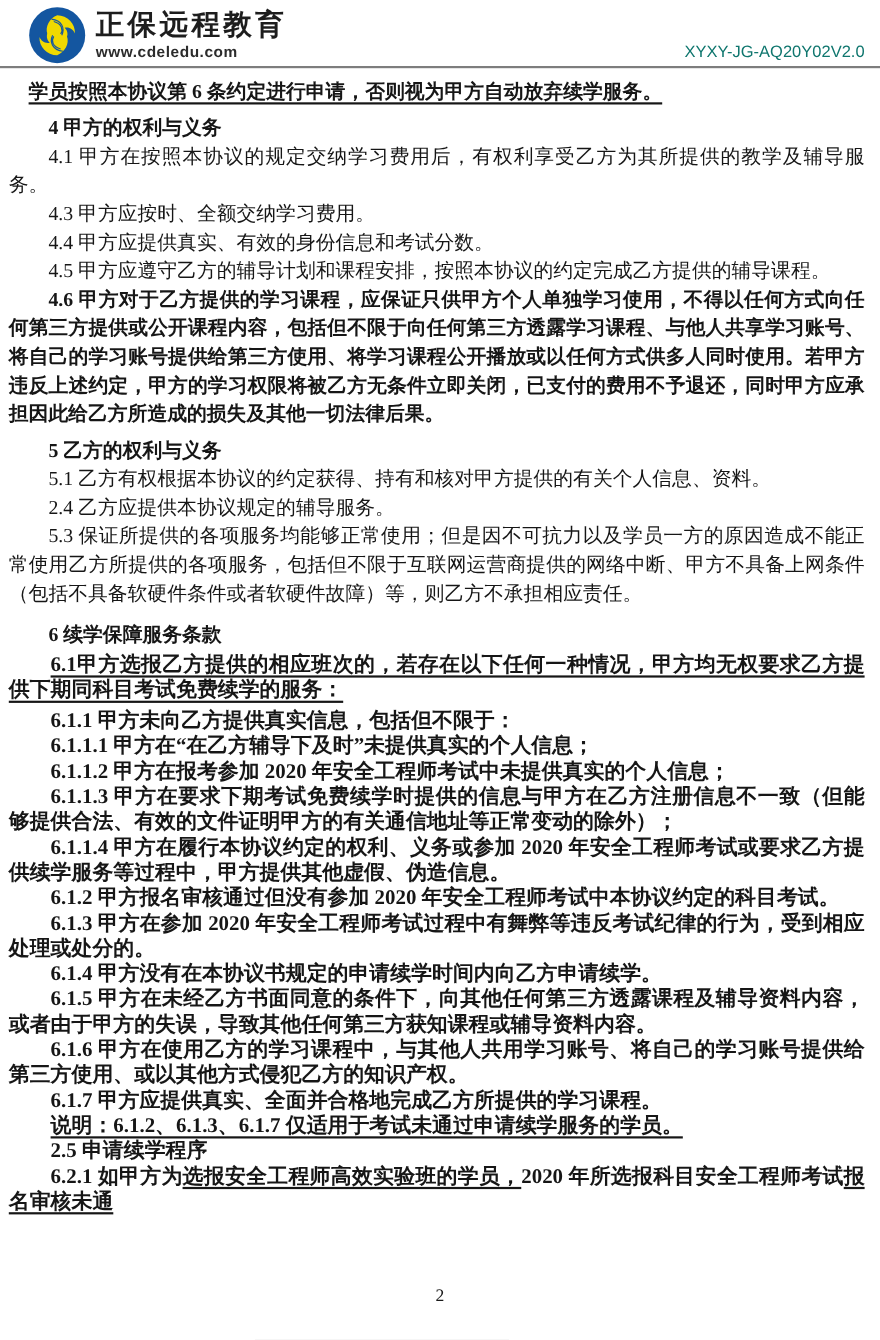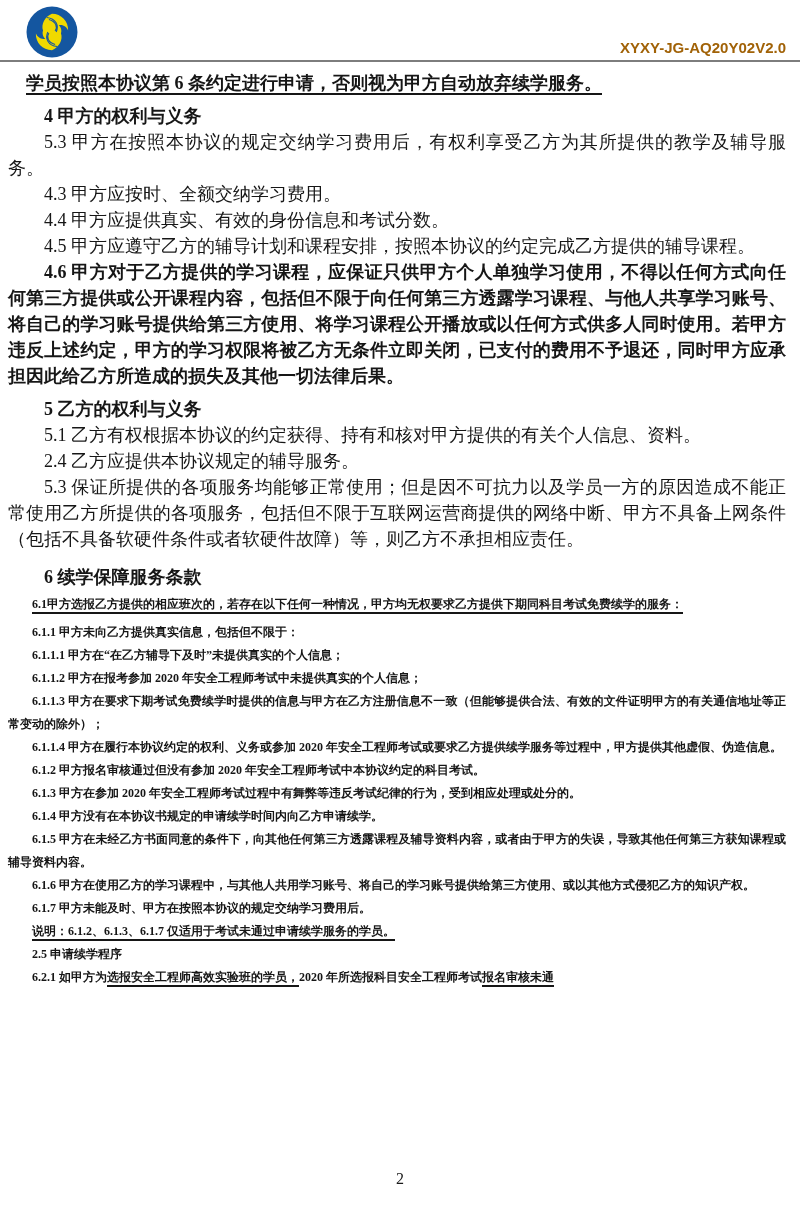--- a/index.html
+++ b/index.html
@@ -18,91 +18,94 @@
   .brand-text{display:flex;flex-direction:column;justify-content:center;}
   .brand-name{
     font-family:"Liberation Sans",sans-serif;font-weight:bold;
     font-size:26px;line-height:1.05;letter-spacing:3px;color:#1d1d1d;
   }
   .brand-url{
     font-family:"Liberation Sans",sans-serif;font-weight:bold;
     font-size:14px;color:#2c2c2c;margin-top:2px;letter-spacing:0.5px;
   }
   .doc-code{
-    font-family:"Liberation Sans",sans-serif;font-size:15px;color:#a16207;
+    font-family:"Liberation Sans",sans-serif;font-size:15px;color:#0f766e;
     padding-bottom:2px;
-    font-weight:bold;
   }
   .rule{height:2px;background:#7d7d7d;margin-top:2px;}
   main{padding:8px 14px 0 8px;}
   .para{
     margin:0;font-size:18px;line-height:26px;
     text-align:justify;text-indent:2em;
   }
   .first{text-indent:1em;}
   .heading{font-weight:bold;margin-top:7px;}
   .h6{margin-top:12px;margin-bottom:3px;}
   .bold{font-weight:bold;}
   .underline,.u{
     text-decoration:underline;
     text-decoration-thickness:2px;
     text-underline-offset:4px;
   }
-  .s6{font-size:12px;line-height:23px;}
+  .s6{font-size:19px;line-height:23px;}
   .p61{margin-bottom:5px;}
   footer{position:absolute;left:0;right:0;bottom:30px;}
   .page-num{text-align:center;font-size:16px;color:#1a1a1a;}
 </style>
 </head>
 <body>
 
 <div class="page">
 
   <header>
     <div class="brand">
       <span class="logo">
         <svg viewBox="0 0 100 100" xmlns="http://www.w3.org/2000/svg" aria-hidden="true">
           <circle cx="50" cy="50" r="49" fill="#1456a0"></circle>
           <path fill="#f0d900" d="M50 15 C68 15 82 30 81 47 C78 40 71 35 63 37 C70 43 70 55 61 59 C51 64 37 59 33 48 C28 35 37 20 50 15 Z"></path>
           <path fill="#f0d900" transform="rotate(180 50 50)" d="M50 15 C68 15 82 30 81 47 C78 40 71 35 63 37 C70 43 70 55 61 59 C51 64 37 59 33 48 C28 35 37 20 50 15 Z"></path>
           <path fill="none" stroke="#1456a0" stroke-width="2" d="M40 22 C58 24 64 38 58 50 M44 26 C58 30 61 40 56 48"></path>
           <path fill="none" stroke="#1456a0" stroke-width="2" transform="rotate(180 50 50)" d="M40 22 C58 24 64 38 58 50 M44 26 C58 30 61 40 56 48"></path>
         </svg>
       </span>
+      <div class="brand-text">
+        <div class="brand-name">正保远程教育</div>
+        <div class="brand-url">www.cdeledu.com</div>
+      </div>
     </div>
     <div class="doc-code">XYXY-JG-AQ20Y02V2.0</div>
   </header>
 
   <div class="rule"></div>
 
   <main>
       <p class="para first bold underline">学员按照本协议第 6 条约定进行申请，否则视为甲方自动放弃续学服务。</p>
       <p class="para heading">4 甲方的权利与义务</p>
-      <p class="para">5.3 甲方在按照本协议的规定交纳学习费用后，有权利享受乙方为其所提供的教学及辅导服务。</p>
+      <p class="para">4.1 甲方在按照本协议的规定交纳学习费用后，有权利享受乙方为其所提供的教学及辅导服务。</p>
       <p class="para">4.3 甲方应按时、全额交纳学习费用。</p>
       <p class="para">4.4 甲方应提供真实、有效的身份信息和考试分数。</p>
       <p class="para">4.5 甲方应遵守乙方的辅导计划和课程安排，按照本协议的约定完成乙方提供的辅导课程。</p>
       <p class="para bold">4.6 甲方对于乙方提供的学习课程，应保证只供甲方个人单独学习使用，不得以任何方式向任何第三方提供或公开课程内容，包括但不限于向任何第三方透露学习课程、与他人共享学习账号、将自己的学习账号提供给第三方使用、将学习课程公开播放或以任何方式供多人同时使用。若甲方违反上述约定，甲方的学习权限将被乙方无条件立即关闭，已支付的费用不予退还，同时甲方应承担因此给乙方所造成的损失及其他一切法律后果。</p>
       <p class="para heading">5 乙方的权利与义务</p>
       <p class="para">5.1 乙方有权根据本协议的约定获得、持有和核对甲方提供的有关个人信息、资料。</p>
       <p class="para">2.4 乙方应提供本协议规定的辅导服务。</p>
       <p class="para">5.3 保证所提供的各项服务均能够正常使用；但是因不可抗力以及学员一方的原因造成不能正常使用乙方所提供的各项服务，包括但不限于互联网运营商提供的网络中断、甲方不具备上网条件（包括不具备软硬件条件或者软硬件故障）等，则乙方不承担相应责任。</p>
       <p class="para heading h6">6 续学保障服务条款</p>
       <p class="para s6 bold underline p61">6.1甲方选报乙方提供的相应班次的，若存在以下任何一种情况，甲方均无权要求乙方提供下期同科目考试免费续学的服务：</p>
       <p class="para s6 bold">6.1.1 甲方未向乙方提供真实信息，包括但不限于：</p>
       <p class="para s6 bold">6.1.1.1 甲方在“在乙方辅导下及时”未提供真实的个人信息；</p>
       <p class="para s6 bold">6.1.1.2 甲方在报考参加 2020 年安全工程师考试中未提供真实的个人信息；</p>
       <p class="para s6 bold">6.1.1.3 甲方在要求下期考试免费续学时提供的信息与甲方在乙方注册信息不一致（但能够提供合法、有效的文件证明甲方的有关通信地址等正常变动的除外）；</p>
       <p class="para s6 bold">6.1.1.4 甲方在履行本协议约定的权利、义务或参加 2020 年安全工程师考试或要求乙方提供续学服务等过程中，甲方提供其他虚假、伪造信息。</p>
       <p class="para s6 bold">6.1.2 甲方报名审核通过但没有参加 2020 年安全工程师考试中本协议约定的科目考试。</p>
       <p class="para s6 bold">6.1.3 甲方在参加 2020 年安全工程师考试过程中有舞弊等违反考试纪律的行为，受到相应处理或处分的。</p>
       <p class="para s6 bold">6.1.4 甲方没有在本协议书规定的申请续学时间内向乙方申请续学。</p>
       <p class="para s6 bold">6.1.5 甲方在未经乙方书面同意的条件下，向其他任何第三方透露课程及辅导资料内容，或者由于甲方的失误，导致其他任何第三方获知课程或辅导资料内容。</p>
       <p class="para s6 bold">6.1.6 甲方在使用乙方的学习课程中，与其他人共用学习账号、将自己的学习账号提供给第三方使用、或以其他方式侵犯乙方的知识产权。</p>
-      <p class="para s6 bold">6.1.7 甲方未能及时、甲方在按照本协议的规定交纳学习费用后。</p>
+      <p class="para s6 bold">6.1.7 甲方应提供真实、全面并合格地完成乙方所提供的学习课程。</p>
       <p class="para s6 bold underline">说明：6.1.2、6.1.3、6.1.7 仅适用于考试未通过申请续学服务的学员。</p>
       <p class="para s6 bold">2.5 申请续学程序</p>
       <p class="para s6 bold"><span>6.2.1 如甲方为</span><span class="u">选报安全工程师高效实验班的学员，</span><span>2020 年所选报科目安全工程师考试</span><span class="u">报名审核未通</span></p>
     </main>
 
   <footer>
     <div class="page-num">2</div>
   </footer>
 
 </div>

